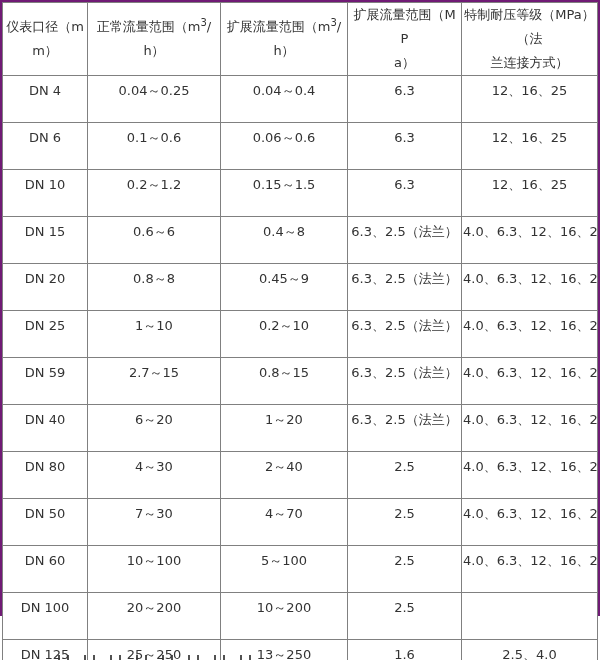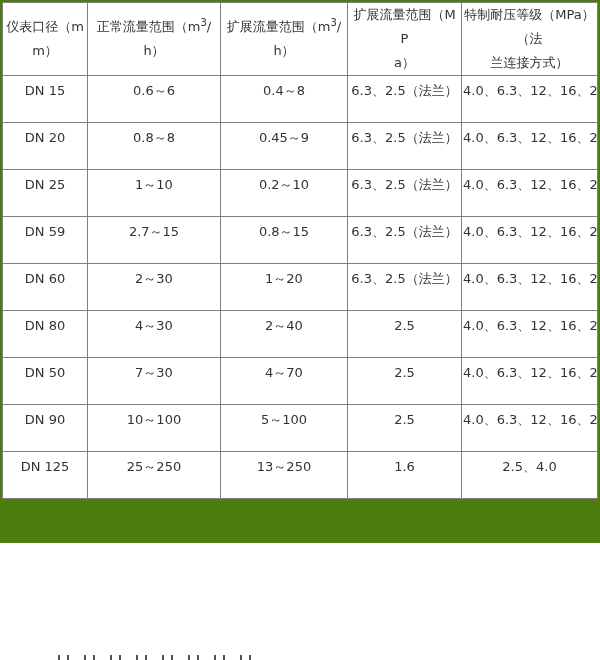--- a/index.html
+++ b/index.html
@@ -7,22 +7,22 @@
     padding: 0;
     background: #ffffff;
     width: 600px;
     height: 660px;
     overflow: hidden;
     font-family: "DejaVu Sans", "Liberation Sans", sans-serif;
   }
   .page {
     position: relative;
     width: 600px;
-    height: 543px;
-    background: #4d7c0f;
+    height: 616px;
+    background: #701a75;
   }
   table.spec-table {
     position: absolute;
     left: 2px;
     top: 2px;
     width: 595px;
     border-collapse: collapse;
     table-layout: fixed;
     background: #ffffff;
   }
@@ -89,22 +89,43 @@
 m）</th>
         <th><span>正常流量范围（m</span><sup class="unit-sup">3</sup><span>/h）</span></th>
         <th><span>扩展流量范围（m</span><sup class="unit-sup">3</sup><span>/h）</span></th>
         <th>扩展流量范围（MP
 a）</th>
         <th>特制耐压等级（MPa）（法
 兰连接方式）</th>
       </tr>
     </thead>
     <tbody>
-
-
+    <tr>
+      <td>DN 4</td>
+      <td>0.04～0.25</td>
+      <td>0.04～0.4</td>
+      <td>6.3</td>
+      <td>12、16、25</td>
+    </tr>
+
+    <tr>
+      <td>DN 6</td>
+      <td>0.1～0.6</td>
+      <td>0.06～0.6</td>
+      <td>6.3</td>
+      <td>12、16、25</td>
+    </tr>
+
+    <tr>
+      <td>DN 10</td>
+      <td>0.2～1.2</td>
+      <td>0.15～1.5</td>
+      <td>6.3</td>
+      <td>12、16、25</td>
+    </tr>
 
     <tr>
       <td>DN 15</td>
       <td>0.6～6</td>
       <td>0.4～8</td>
       <td>6.3、2.5（法兰）</td>
       <td>4.0、6.3、12、16、25</td>
     </tr>
 
     <tr>
@@ -125,22 +146,22 @@
 
     <tr>
       <td>DN 59</td>
       <td>2.7～15</td>
       <td>0.8～15</td>
       <td>6.3、2.5（法兰）</td>
       <td>4.0、6.3、12、16、25</td>
     </tr>
 
     <tr>
-      <td>DN 60</td>
-      <td>2～30</td>
+      <td>DN 40</td>
+      <td>6～20</td>
       <td>1～20</td>
       <td>6.3、2.5（法兰）</td>
       <td>4.0、6.3、12、16、25</td>
     </tr>
 
     <tr>
       <td>DN 80</td>
       <td>4～30</td>
       <td>2～40</td>
       <td>2.5</td>
@@ -149,27 +170,34 @@
 
     <tr>
       <td>DN 50</td>
       <td>7～30</td>
       <td>4～70</td>
       <td>2.5</td>
       <td>4.0、6.3、12、16、25</td>
     </tr>
 
     <tr>
-      <td>DN 90</td>
+      <td>DN 60</td>
       <td>10～100</td>
       <td>5～100</td>
       <td>2.5</td>
       <td>4.0、6.3、12、16、25</td>
     </tr>
 
+    <tr>
+      <td>DN 100</td>
+      <td>20～200</td>
+      <td>10～200</td>
+      <td>2.5</td>
+      <td></td>
+    </tr>
 
     <tr>
       <td>DN 125</td>
       <td>25～250</td>
       <td>13～250</td>
       <td>1.6</td>
       <td>2.5、4.0</td>
     </tr>
 
   </tbody>

